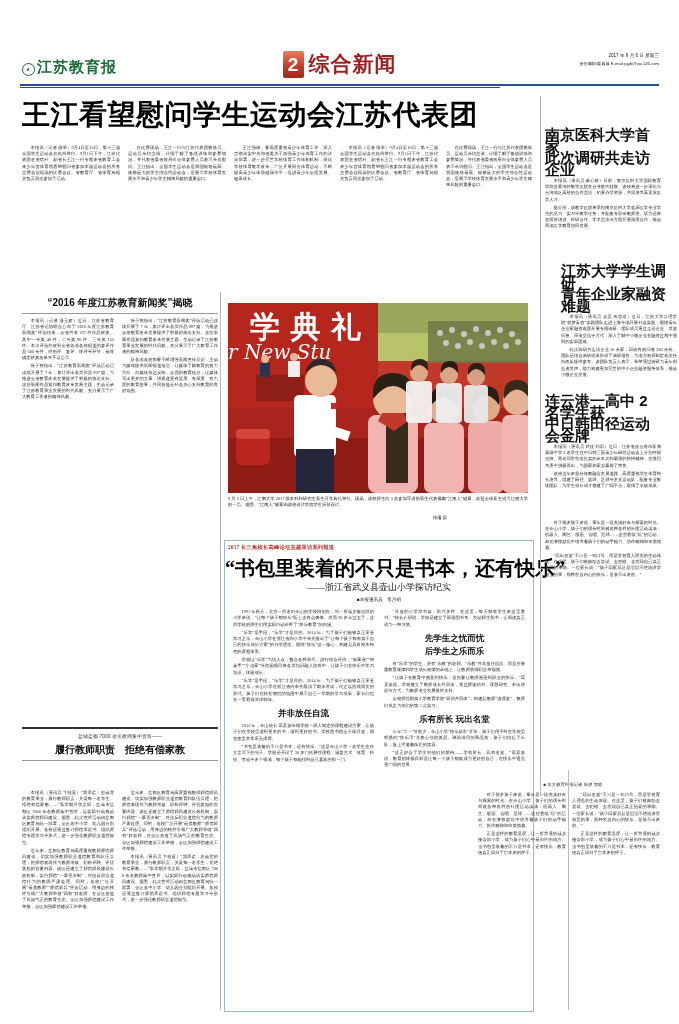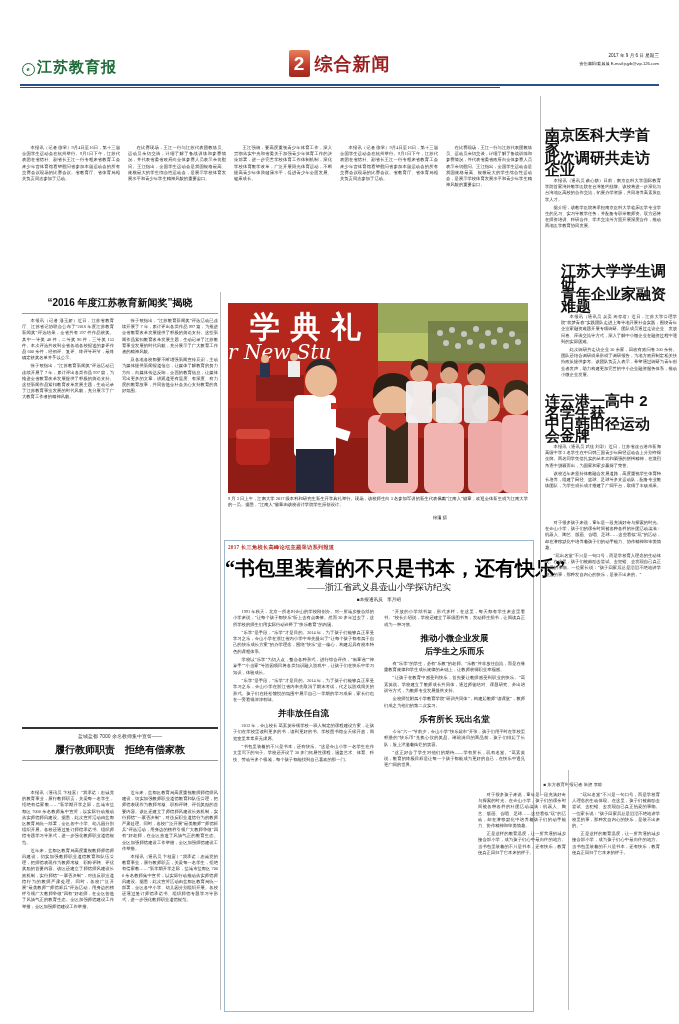--- a/index.html
+++ b/index.html
@@ -32,21 +32,21 @@
     position:absolute;left:50%;top:8px;transform:translateX(-50%);
     display:flex;align-items:center;gap:5px;
   }
   .mh-num{
     width:21px;height:27px;border-radius:2px;
     background:linear-gradient(180deg,#e8805a 0%,#c0392b 60%,#9c2a1d 100%);
     color:#fff;font-size:19px;font-weight:700;line-height:27px;text-align:center;
     font-family:"Liberation Sans",sans-serif;
   }
   .mh-sect{
-    font-size:18px;font-weight:700;color:#9c1f1f;letter-spacing:1px;
+    font-size:21px;font-weight:700;color:#9c1f1f;letter-spacing:1px;
     font-family:"Liberation Sans",sans-serif;
   }
   .mh-right{
     position:absolute;right:20px;top:10px;text-align:right;
     font-size:4.6px;line-height:7.5px;color:#222;
     font-family:"Liberation Sans",sans-serif;
   }
   .mh-right .ln2{font-size:4.2px;}
   .mh-rule{
     position:absolute;left:20px;top:84px;width:639px;height:0;
@@ -176,20 +176,21 @@
       <div class="mh-sect">综合新闻</div>
     </div>
     <div class="mh-right">
       <div>2017 年 9 月 6 日   星期三</div>
       <div class="ln2">责任编辑/姜晨晨  E-mail:jsjyb@vip.126.com</div>
     </div>
   </div>
   <div class="mh-rule"></div>
   <div class="mh-rule2"></div>
 
+  <div class="lead-title">王江看望慰问学生运动会江苏代表团</div>
 
   <div class="col" style="left:22px;top:145px;width:98px;">
     <div class="tx">
         <p>本报讯（记者 缪早）9月4日至16日，第十三届全国学生运动会在杭州举行。9月1日下午，江苏代表团在省德社、副省长王江一行专程来省教育工会来少年宫体育馆看望慰问省参加本届运动会的所有交赛会议现场的比赛会议。省教育厅、省体育局相关负责同志参加了活动。</p>
       </div>
   </div>
   <div class="col" style="left:128px;top:145px;width:98px;">
     <div class="tx">
         <p>在比赛现场，王江一行与江苏代表团教练员、运动员亲切交谈，详细了解了备战训练和参赛情况，并代表省委省政府向全体参赛人员表示亲切慰问。王江指出，全国学生运动会是我国规格最高、规模最大的学生综合性运动会，是展示学校体育发展水平和青少年学生精神风貌的重要窗口。</p>
       </div>
@@ -378,21 +379,21 @@
         <p>学校以“乐学”为切入点，整合各种形式，进行综合评价，“黑童谣”“神算手”“小当家”等游园项目将各类知识融入游戏中，让孩子们在快乐中学习知识，体验成长。</p>
         <p>“乐学”是手段，“乐学”才是目的。2014 年，为了孩子们能够真正享受学习之乐，壶山小学在浙江省内率先取消了期末考试，代之以游戏闯关的形式。孩子们在轻松愉悦的氛围中展示自己一学期的学习成果，家长们也在一旁看得津津有味。</p>
       </div>
       <div class="h-sub" style="font-size:8.5px;">并非放任自流</div>
       <div class="tx">
         <p>2012 年，壶山校长 葛素英带领学校一班人制定的课程建设方案，让孩子们在学校里读到更多的书，读到更好的书。学校图书馆全天候开放，阅览室里常常座无虚席。</p>
         <p>“书包里装着的不只是书本，还有快乐。”这是壶山小学一名学生在作文里写下的句子。学校还开设了 30 多门拓展性课程，涵盖艺术、体育、科技、劳动等多个领域，每个孩子都能找到自己喜欢的那一门。</p>
         <p>“开放的小学部书架，形式多样，在这里，每天都有学生来这里看书。”校长介绍说，学校还建立了班级图书角，发动师生捐书，让阅读真正成为一种习惯。</p>
       </div>
       <div class="h-sub" style="font-size:8.5px;">
-        <span>推动小微企业发展</span><br>
+        <span>先学生之忧而忧</span><br>
         <span>后学生之乐而乐</span>
       </div>
       <div class="tx">
         <p>有“乐学”的学生，必有“乐教”的老师。“乐教”并非放任自流，而是在尊重教育规律和学生成长规律的基础上，让教师获得职业幸福感。</p>
         <p>“让孩子在教育中感受到快乐，首先要让教师感受到职业的快乐。”葛素英说。学校建立了教师成长共同体，通过师徒结对、课题研究、外出培训等方式，为教师专业发展提供支持。</p>
         <p>全校师范附属小学教育学院“研训共同体”，构建起教师“读课堂”，教师们成之为他们的第二次实习。</p>
       </div>
       <div class="h-sub" style="font-size:8.5px;">乐有所长 玩出名堂</div>
       <div class="tx">
         <p>今年“六一”节前夕，壶山小学“快乐超市”开张，孩子们用平时在学校里积攒的“快乐币”兑换心仪的奖品。琳琅满目的商品前，孩子们排起了长队，脸上洋溢着灿烂的笑容。</p>

